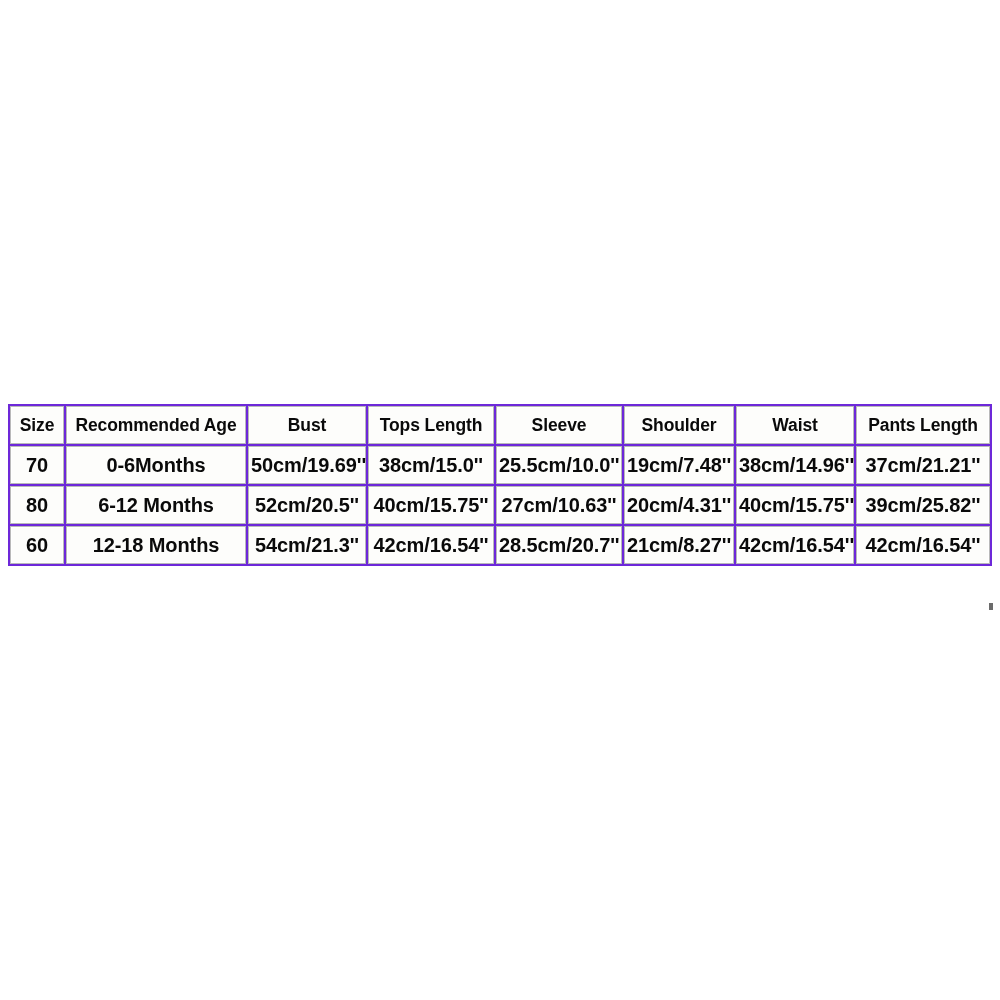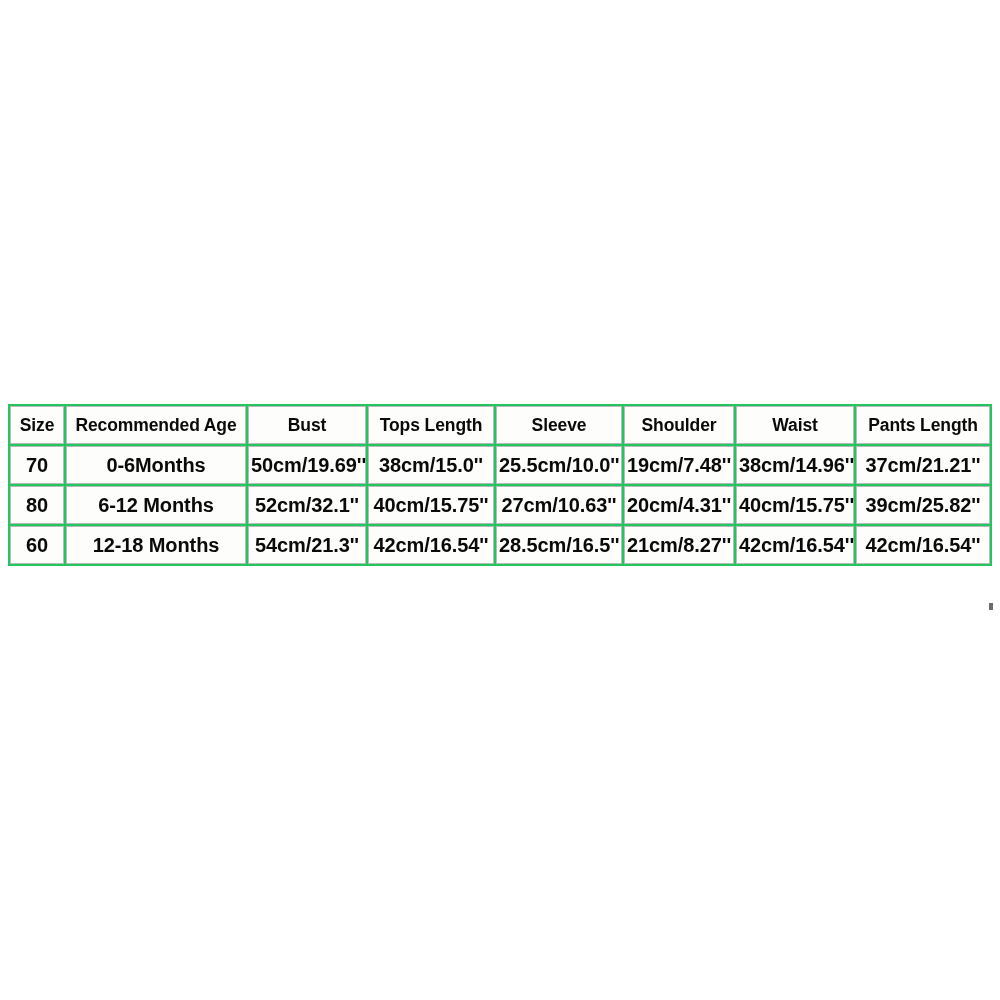--- a/index.html
+++ b/index.html
@@ -20,21 +20,21 @@
     left: 8px;
     top: 404px;
     width: 984px;
   }
 
   table.size-chart {
     width: 984px;
     border-collapse: separate;
     border-spacing: 2px;
     table-layout: fixed;
-    background: #22c55e;
+    background: #6d28d9;
   }
 
   table.size-chart th,
   table.size-chart td {
     background: #fdfdfb;
     border: 1px solid #b9b9b9;
     box-shadow: inset 0 0 0 1px #ffffff;
     color: #0a0a0a;
     font-weight: bold;
     font-size: 20px;
@@ -104,33 +104,33 @@
         <td>50cm/19.69''</td>
         <td>38cm/15.0''</td>
         <td>25.5cm/10.0''</td>
         <td>19cm/7.48''</td>
         <td>38cm/14.96''</td>
         <td>37cm/21.21''</td>
       </tr>
       <tr>
         <td>80</td>
         <td>6-12 Months</td>
-        <td>52cm/32.1''</td>
+        <td>52cm/20.5''</td>
         <td>40cm/15.75''</td>
         <td>27cm/10.63''</td>
         <td>20cm/4.31''</td>
         <td>40cm/15.75''</td>
         <td>39cm/25.82''</td>
       </tr>
       <tr>
         <td>60</td>
         <td>12-18 Months</td>
         <td>54cm/21.3''</td>
         <td>42cm/16.54''</td>
-        <td>28.5cm/16.5''</td>
+        <td>28.5cm/20.7''</td>
         <td>21cm/8.27''</td>
         <td>42cm/16.54''</td>
         <td>42cm/16.54''</td>
       </tr>
     </tbody>
   </table>
 </div>
 
 <div id="corner-artifact"></div>
 

